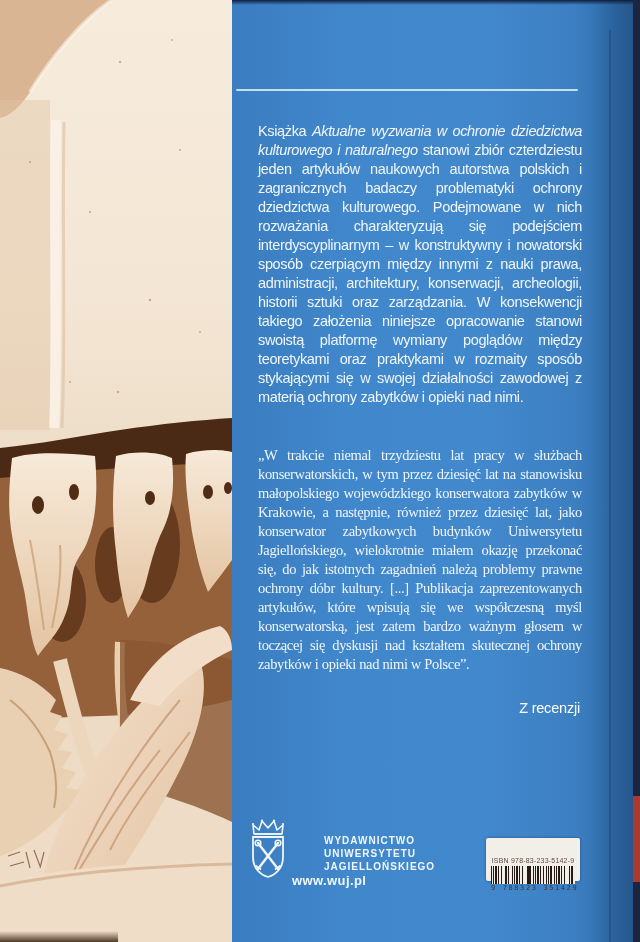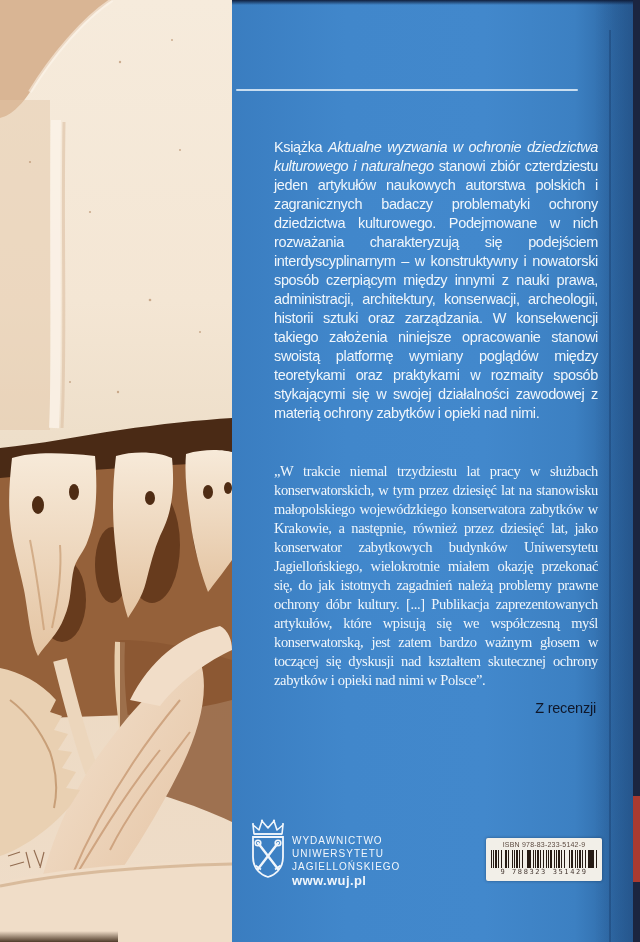--- a/index.html
+++ b/index.html
@@ -22,43 +22,43 @@
   .right-edge-red{position:absolute;left:633px;top:796px;width:7px;height:86px;background:#a93a30;}
   .fold-line{position:absolute;left:609px;top:30px;width:2px;height:912px;background:rgba(21,52,94,.35);}
   .fold-shade{position:absolute;left:594px;top:0;width:39px;height:942px;
     background:linear-gradient(90deg,rgba(20,50,92,0),rgba(20,50,92,.28));}
   .scratch-line{position:absolute;left:236px;top:89px;width:342px;height:2px;
     background:rgba(236,245,251,.8);border-radius:1px;}
   .bottom-left-dark{position:absolute;left:0;top:931px;width:118px;height:11px;
     background:linear-gradient(180deg,rgba(62,41,24,0),rgba(62,41,24,.9));}
   
   .blurb,.quote{
-    position:absolute;left:258px;width:324px;margin:16px;
+    position:absolute;left:258px;width:324px;margin:0;
     color:#f0f6fb;font-size:14.5px;line-height:19px;
     letter-spacing:-0.35px;text-align:justify;
   }
   .blurb{top:122px;}
   .blurb em{font-style:italic;}
   .quote{top:446px;font-family:Liberation Serif, serif;}
   .credit{
-    position:absolute;right:44px;top:699px;text-align:right;
-    color:#0f172a;font-size:14.5px;line-height:19px;letter-spacing:-0.2px;
+    position:absolute;right:60px;top:699px;text-align:right;
+    color:#ffffff;font-size:14.5px;line-height:19px;letter-spacing:-0.2px;
   }
   
   .publisher{position:absolute;left:250px;top:817px;width:170px;height:90px;}
   .pub-logo{position:absolute;left:0;top:2px;width:36px;height:60px;}
   .pub-logo svg{display:block;width:36px;height:60px;}
   .pub-text{position:absolute;left:42px;top:18px;color:#f1f6fb;}
-  .pub-line{font-size:10px;font-weight:normal;letter-spacing:1px;line-height:12.8px;white-space:nowrap;}
+  .pub-line{font-size:10px;font-weight:bold;letter-spacing:1px;line-height:12.8px;white-space:nowrap;margin-left:32px;}
   .pub-web{margin-top:0;font-size:13px;font-weight:bold;letter-spacing:.4px;}
   
   .isbn-label{
-    position:absolute;left:486px;top:838px;width:116px;height:43px;
+    position:absolute;left:486px;top:838px;width:94px;height:43px;
     background:#f2efe8;border-radius:2px;box-shadow:0 0 3px rgba(10,20,40,.45);
-    padding:3px 5px 2px;box-sizing:border-box;
+    padding:19px 5px 2px;box-sizing:border-box;
   }
   .isbn-text{font-size:7px;line-height:8px;color:#5c4a40;text-align:center;
     letter-spacing:.2px;white-space:nowrap;}
   .barcode-bars{height:18px;margin-top:1px;
     background:repeating-linear-gradient(90deg,
       #261b14 0px,#261b14 1px,
       #f2efe8 1px,#f2efe8 2.5px,
       #261b14 2.5px,#261b14 3px,
       #f2efe8 3px,#f2efe8 4px,
       #261b14 4px,#261b14 6px,

